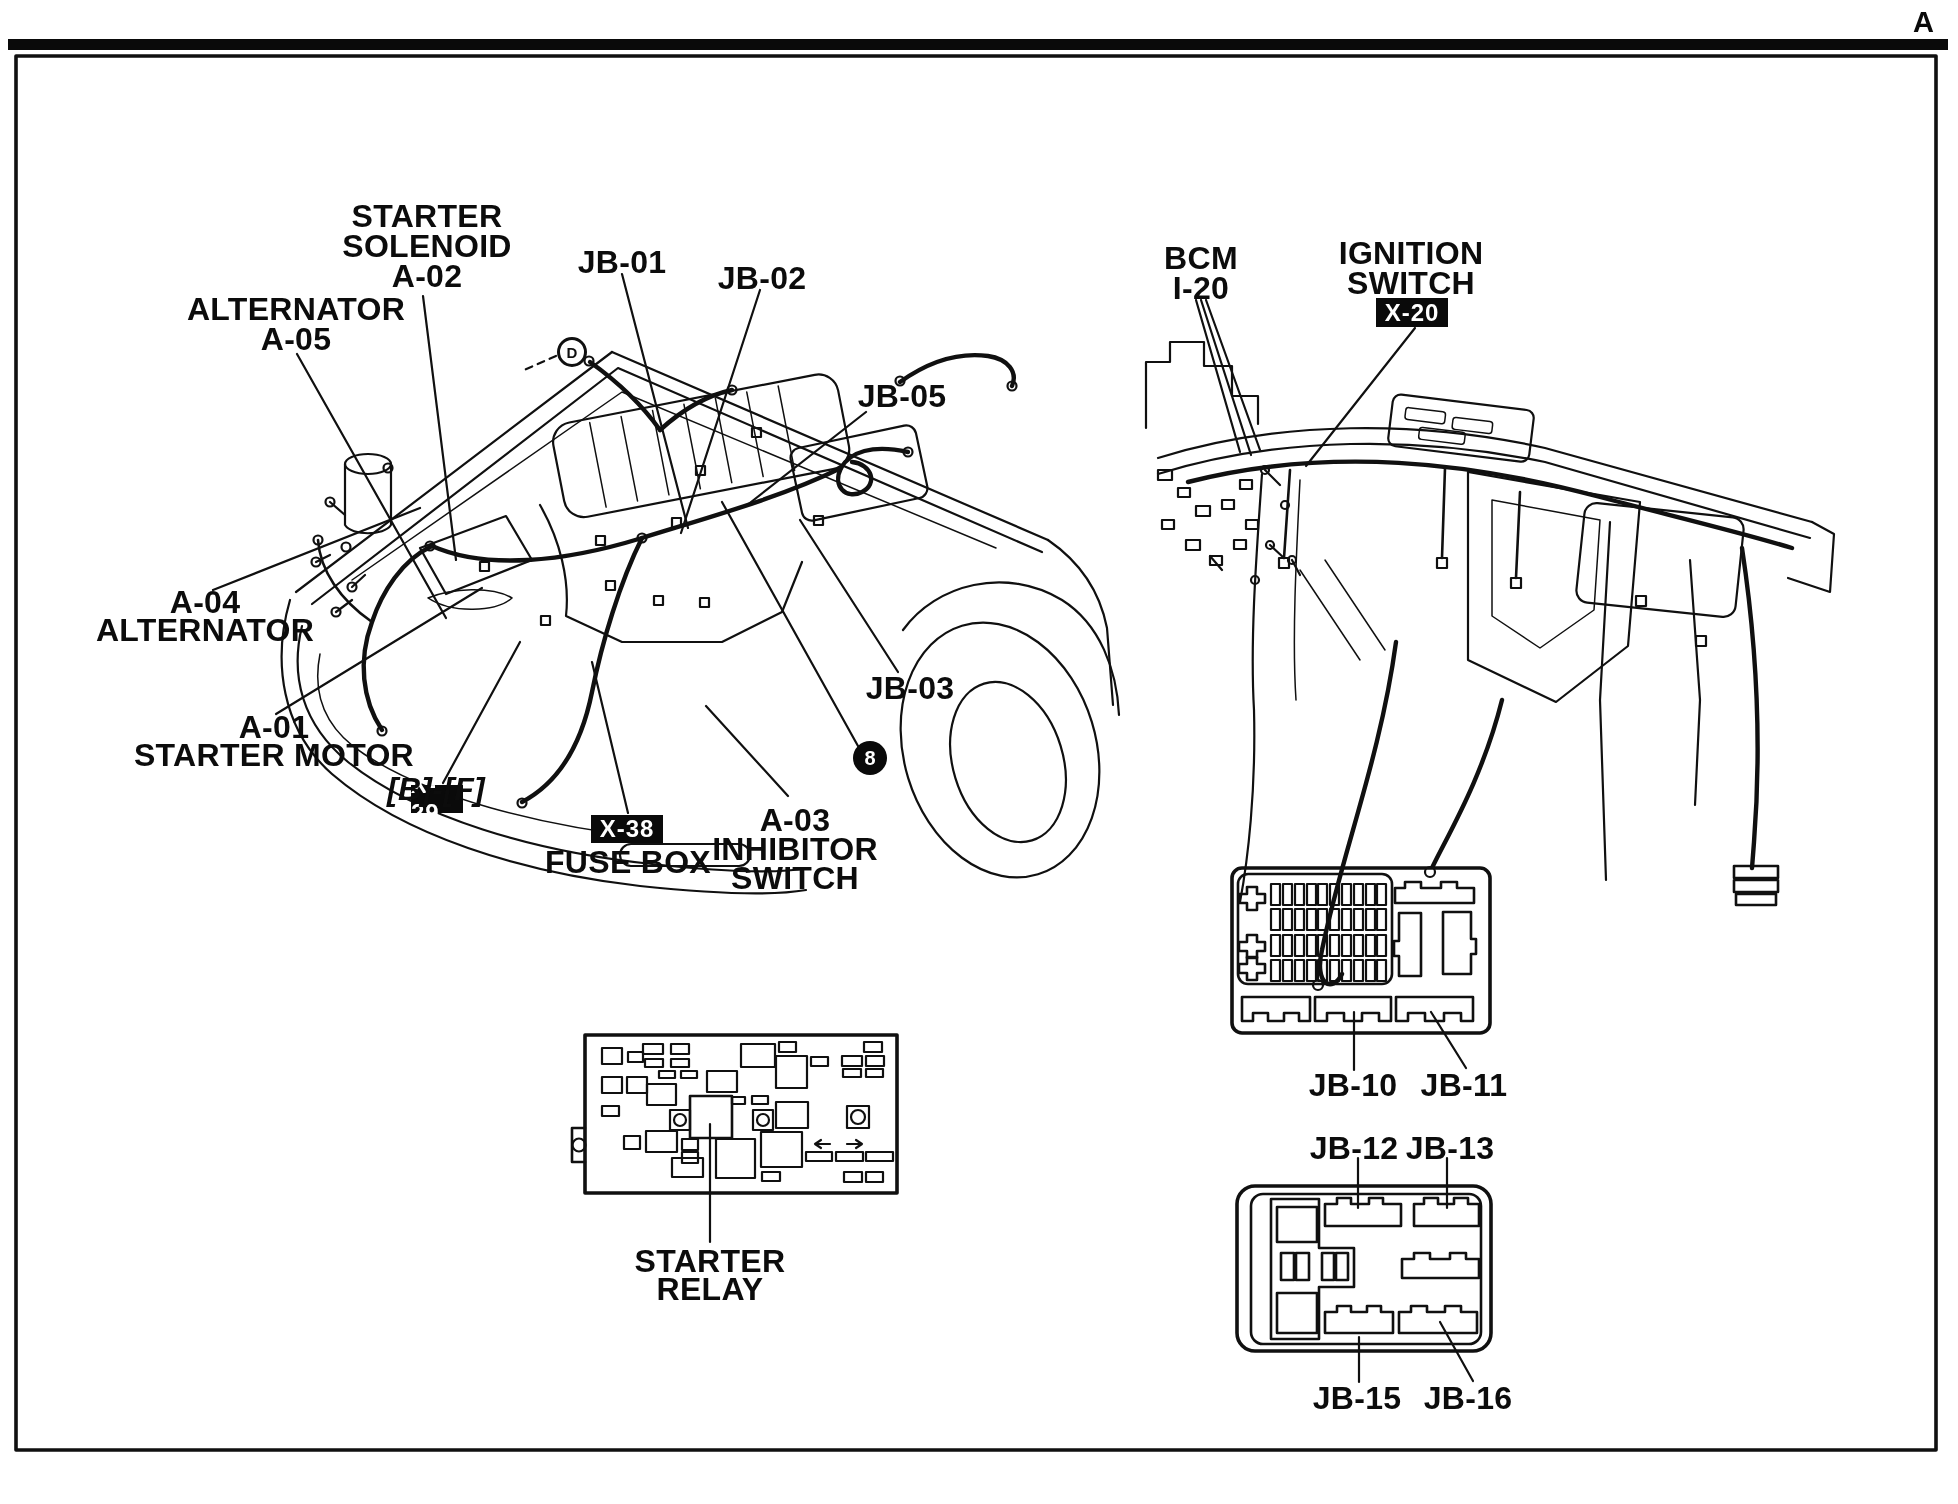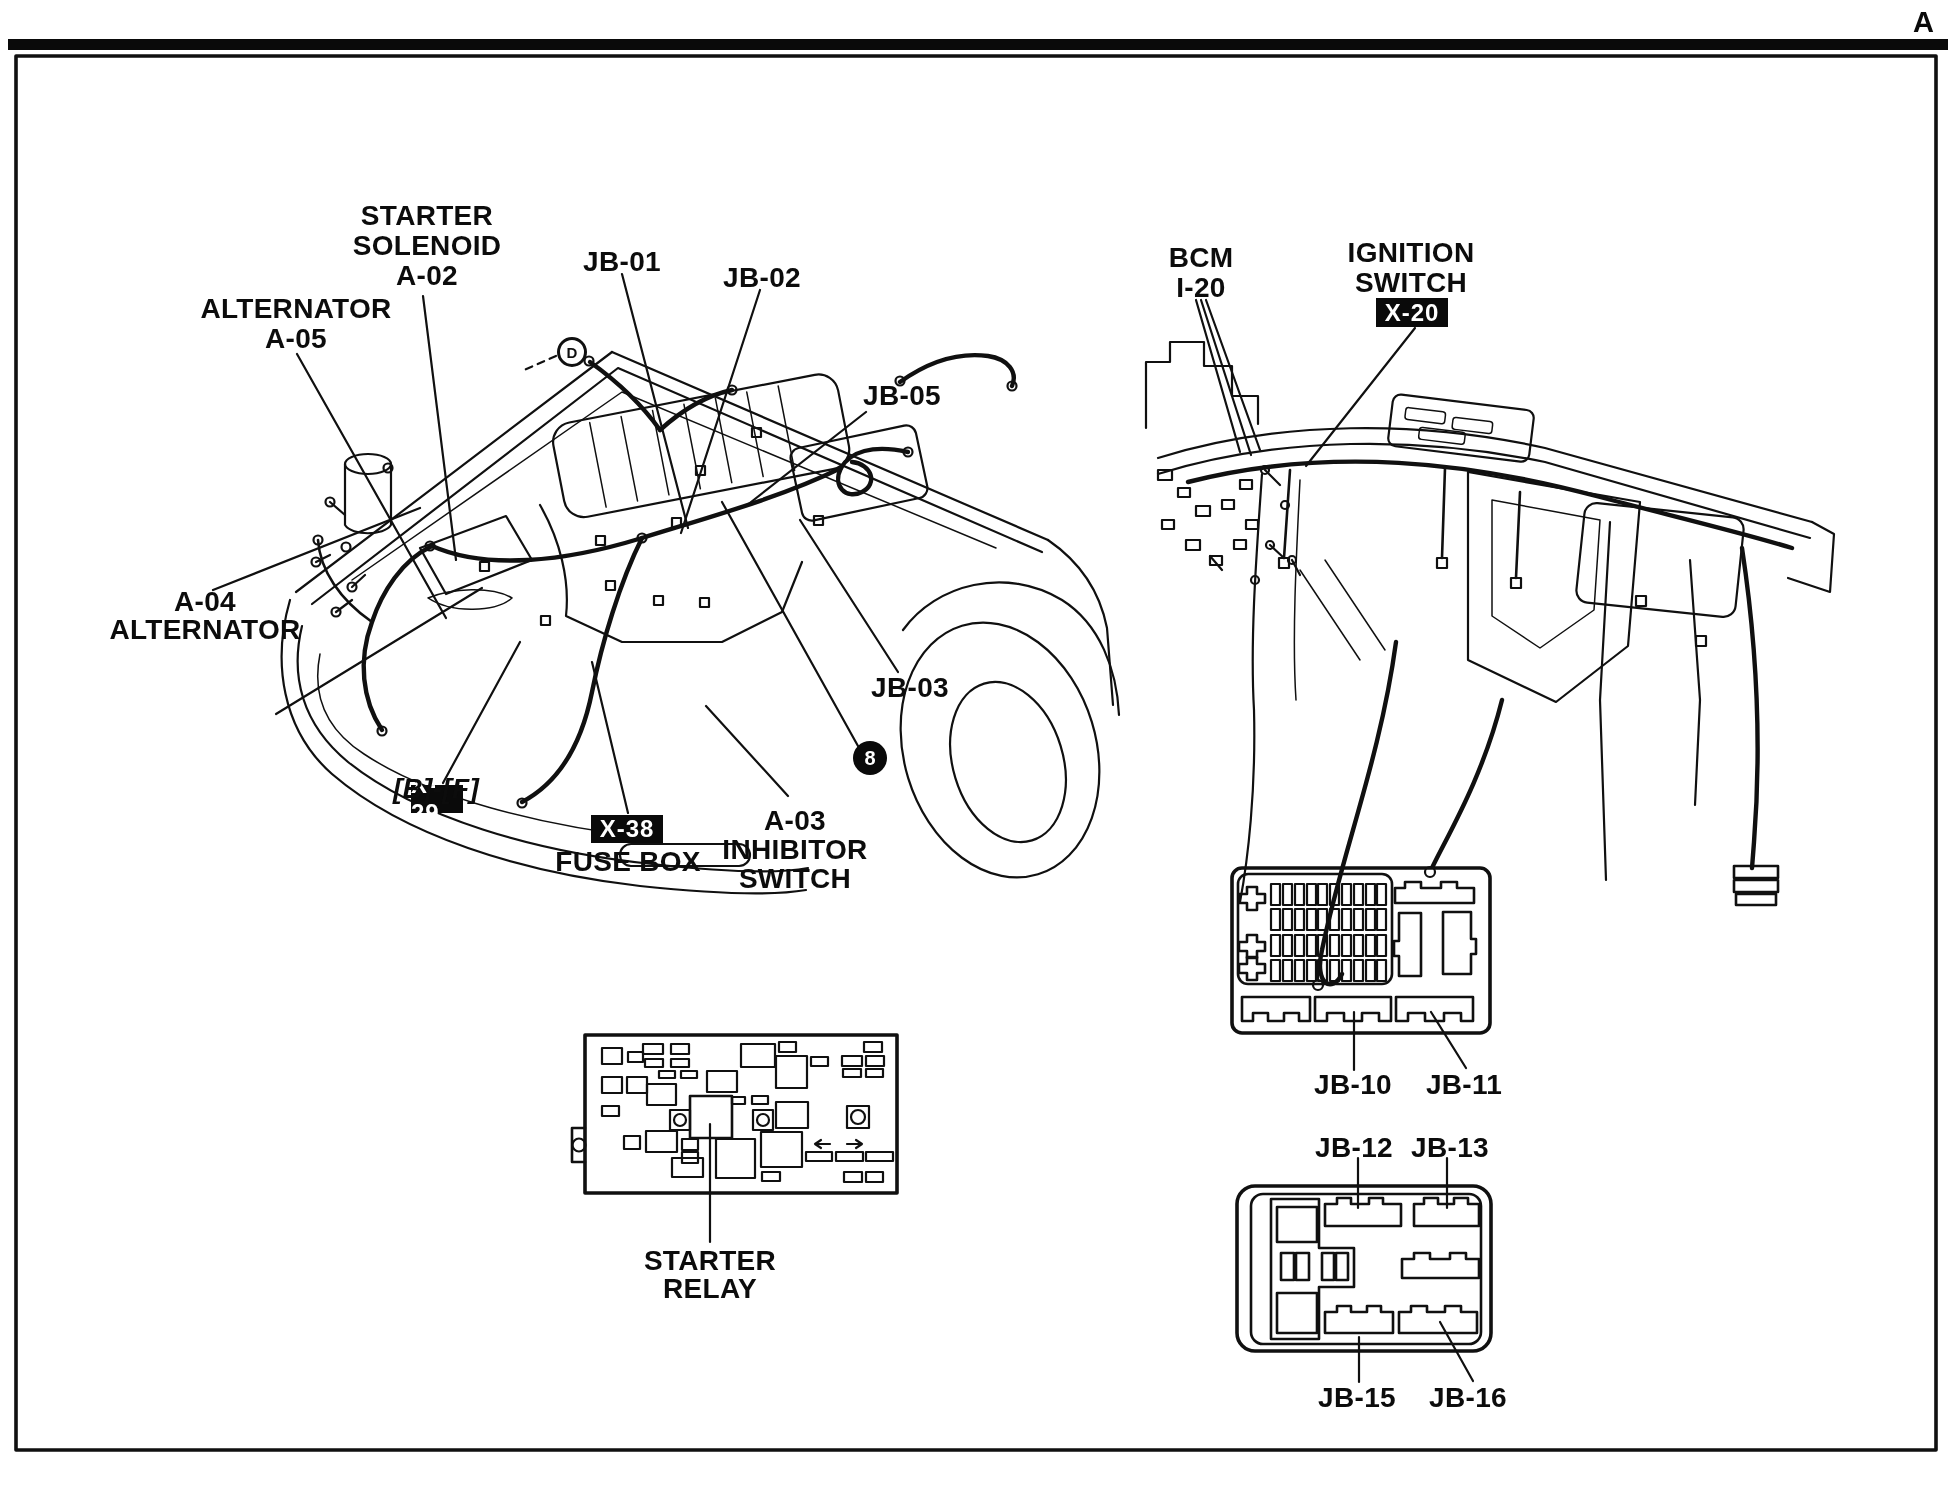--- a/index.html
+++ b/index.html
@@ -15,21 +15,21 @@
   svg.art .hn{stroke-width:4.4;}
   svg.art .thin{stroke-width:1.5;}
   svg.art .mid{stroke-width:2.6;}
   svg.art .box{stroke-width:3.6;}
   svg.art .leader{stroke-width:2.6;stroke-linecap:butt;}
   svg.art .dash{stroke-dasharray:7 6;}
   svg.art .barfill{fill:#0a0a0a;stroke:none;}
   svg.art .dotc{fill:#ffffff;}
   .lbl{
     position:absolute;
-    font-weight:700;font-size:28px;line-height:30px;
+    font-weight:700;font-size:32px;line-height:30px;
     color:#0c0c0c;text-align:center;white-space:nowrap;
     transform:translateX(-50%);
     letter-spacing:.3px;
   }
   .lbl span{display:block;}
   .lh28{line-height:28px;}
   .lh29{line-height:29px;}
   .invbox{
     position:absolute;
     background:#0a0a0a;color:#ffffff;
@@ -369,20 +369,24 @@
   <div class="lbl" style="left:622px;top:247px;">JB-01</div>
   <div class="lbl" style="left:762px;top:263px;">JB-02</div>
   <div class="lbl" style="left:902px;top:381px;">JB-05</div>
   <div class="lbl" style="left:910px;top:673px;">JB-03</div>
 
   <div class="lbl lh28" style="left:205px;top:588px;">
     <span>A-04</span>
     <span>ALTERNATOR</span>
   </div>
 
+  <div class="lbl lh28" style="left:274px;top:713px;">
+    <span>A-01</span>
+    <span>STARTER MOTOR</span>
+  </div>
 
   <div class="invbox" style="left:437px;top:785px;width:52px;height:28px;">X-29</div>
   <div class="lbl" style="left:436px;top:774px;font-style:italic;">[B]-[F]</div>
 
   <div class="invbox" style="left:627px;top:815px;width:72px;height:28px;">X-38</div>
   <div class="lbl" style="left:628px;top:847px;">FUSE BOX</div>
 
   <div class="lbl lh29" style="left:795px;top:806px;">
     <span>A-03</span>
     <span>INHIBITOR</span>

